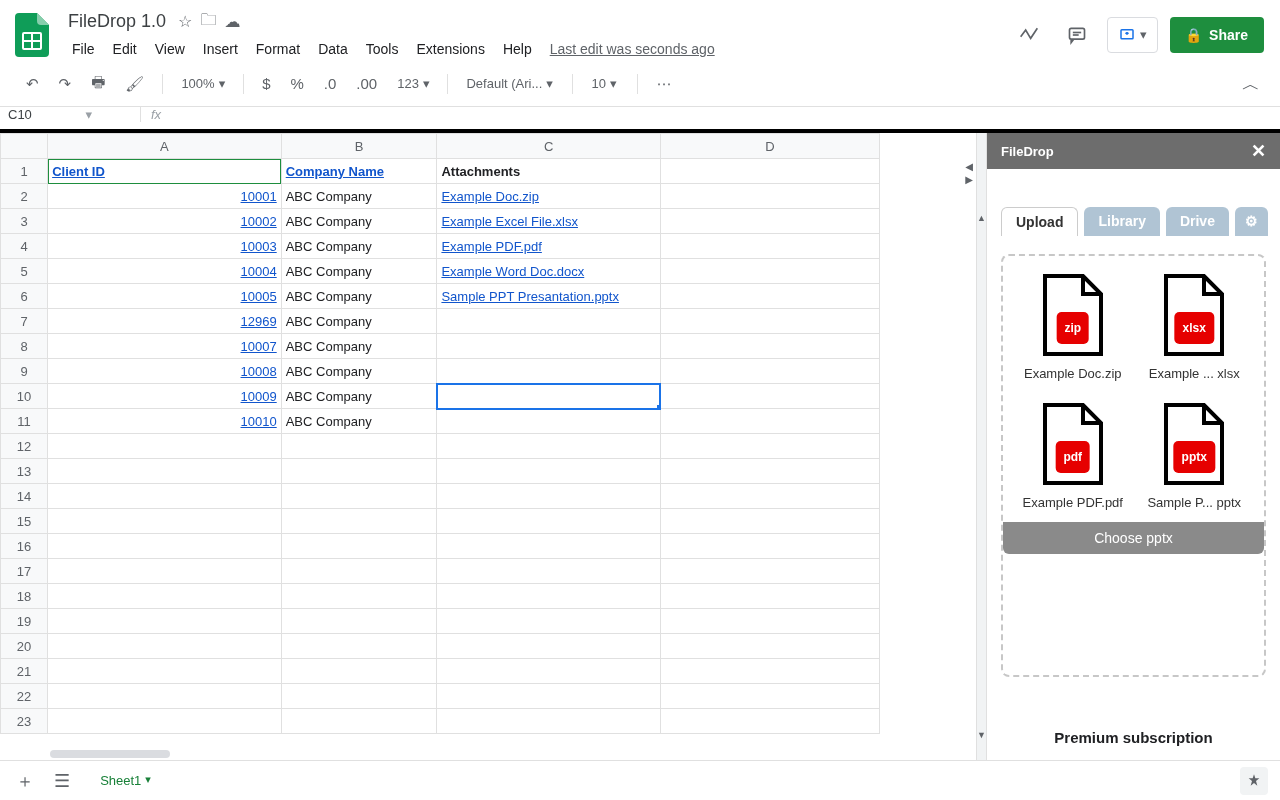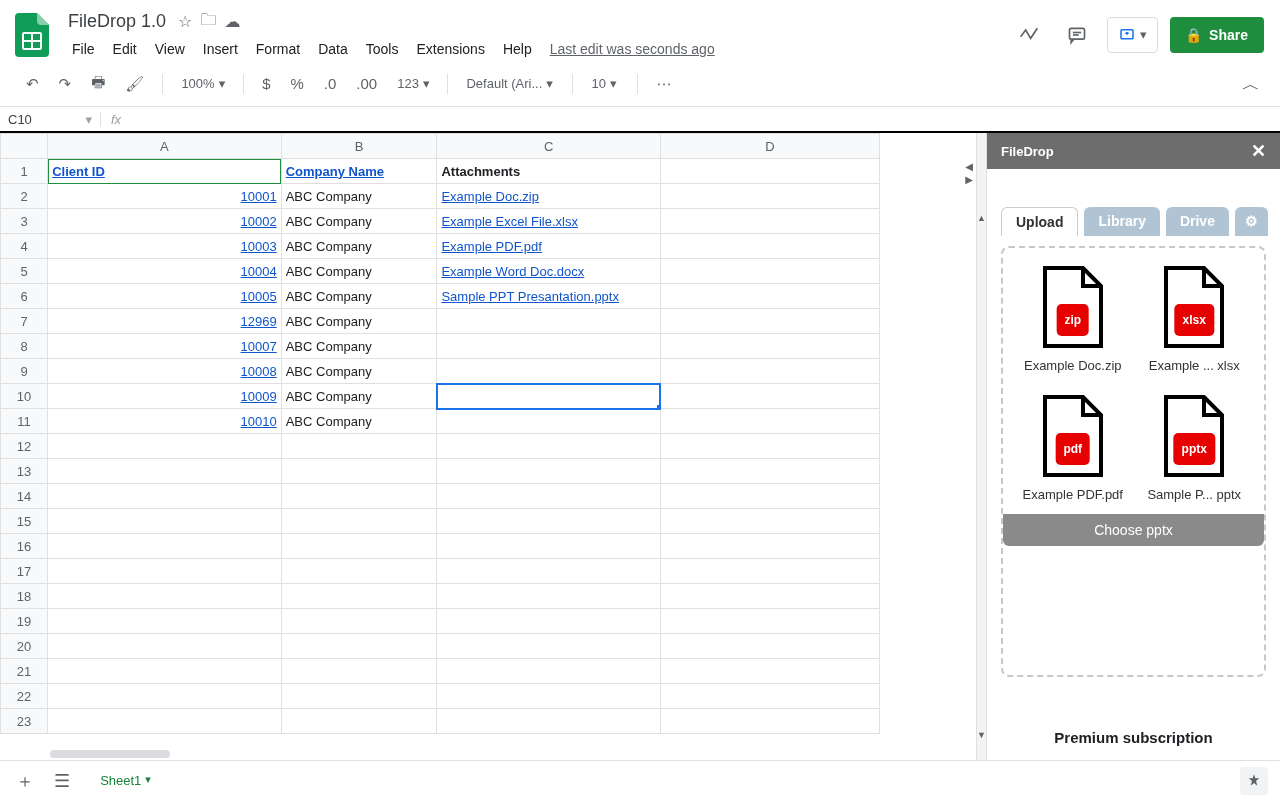--- a/index.html
+++ b/index.html
@@ -23,23 +23,23 @@
 
 
 .toolbar{display:flex;align-items:center;gap:8px;padding:6px 20px;border-bottom:1px solid #e0e0e0;color:#5f6368;}
 .tb-btn{padding:4px 6px;cursor:pointer;font-size:15px;border-radius:2px;}
 .tb-sel{display:flex;align-items:center;gap:4px;font-size:13px;padding:2px 6px;cursor:pointer;}
 .tb-sep{width:1px;height:20px;background:#e0e0e0;margin:0 4px;}
 .toolbar-spacer{flex:1;}
 .collapse-icn{font-size:18px;cursor:pointer;}
 
 
-.fx-row{display:flex;align-items:center;border-bottom:2px solid #000000;height:26px;}
+.fx-row{display:flex;align-items:flex-start;border-bottom:4px solid #000000;height:26px;}
 .name-box{width:100px;padding:0 8px;font-size:13px;color:#3c4043;display:flex;align-items:center;gap:4px;}
-.fx-label{font-style:italic;color:#9aa0a6;padding:0 10px;border-left:1px solid #e0e0e0;}
+.fx-label{font-style:italic;color:#9aa0a6;padding:0 10px;border-left:1px solid #e0e0e0;margin-left:40px;}
 .fx-input{flex:1;}
 
 
 .main{flex:1;display:flex;overflow:hidden;}
 .sheet-area{flex:1;display:flex;flex-direction:column;overflow:hidden;position:relative;}
 .grid-wrap{flex:1;overflow:auto;}
 table.grid{border-collapse:collapse;table-layout:fixed;width:880px;}
 .grid th,.grid td{border:1px solid #e0e0e0;height:25px;font-size:13px;padding:0 4px;white-space:nowrap;overflow:hidden;text-overflow:ellipsis;}
 .grid th{background:#f8f9fa;color:#5f6368;font-weight:normal;text-align:center;}
 .corner{width:46px;background:#f8f9fa;}
@@ -68,21 +68,21 @@
 .bot-btn{color:#5f6368;font-size:18px;cursor:pointer;padding:4px;}
 .sheet-tab{background:#fff;border-top:2px solid transparent;padding:8px 14px;font-size:13px;color:#188038;display:flex;align-items:flex-start;gap:4px;cursor:pointer;}
 .sheet-tab.active{border-top:none;position:relative;}
 .explore-btn{margin-left:auto;width:28px;height:28px;background:#f1f3f4;border-radius:4px;display:flex;align-items:center;justify-content:center;cursor:pointer;}
 
 
 .sidepanel{width:294px;border-left:1px solid #e0e0e0;display:flex;flex-direction:column;background:#fff;gap:24px;}
 .sp-header{background:#6d6d6d;color:#fff;height:36px;display:flex;align-items:center;padding:0 14px;font-weight:600;}
 .sp-close{margin-left:auto;cursor:pointer;font-size:18px;}
 .sp-body{flex:1;padding:14px;display:flex;flex-direction:column;}
-.sp-tabs{display:flex;gap:6px;margin-bottom:10px;}
+.sp-tabs{display:flex;gap:6px;margin-bottom:18px;}
 .sp-tab{padding:6px 14px;border-radius:6px 6px 0 0;font-size:14px;font-weight:600;cursor:pointer;}
 .sp-tab.active{background:#fff;border:1px solid #ccc;border-bottom:none;color:#333;}
 .sp-tab.inactive{background:#b0c4d4;color:#fff;}
 .sp-tab.gear{background:#b0c4d4;color:#fff;padding:6px 10px;}
 .sp-drop{border:2px dashed #c7c7c7;border-radius:8px;flex:1;padding:18px 14px;display:flex;flex-direction:column;}
 .file-grid{display:grid;grid-template-columns:1fr 1fr;gap:22px 10px;align-content:start;}
 .file-item{display:flex;flex-direction:column;align-items:center;gap:8px;cursor:pointer;}
 .file-icon{width:68px;height:84px;position:relative;}
 .file-icon svg{width:100%;height:100%;}
 .file-badge{position:absolute;bottom:14px;left:50%;transform:translateX(-50%);background:#e60000;color:#fff;font-size:12px;font-weight:700;padding:9px 8px;border-radius:5px;}

